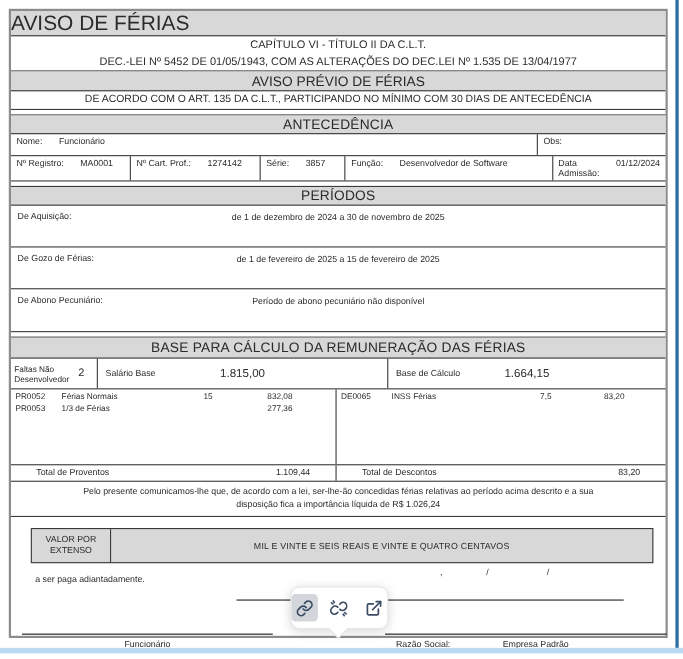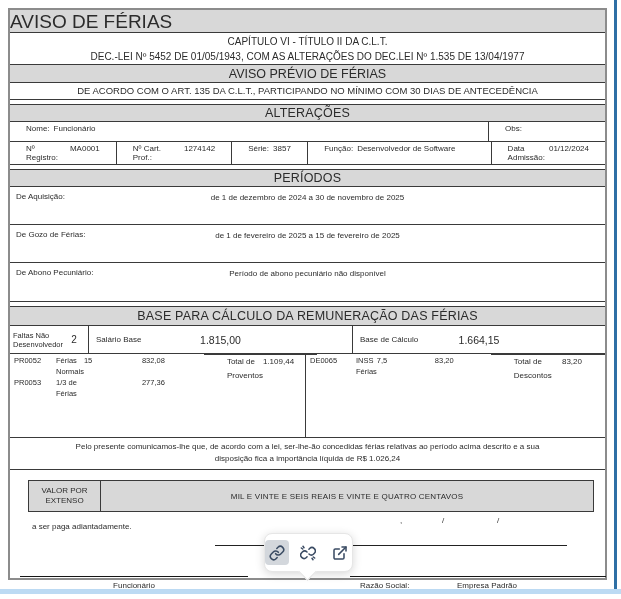--- a/index.html
+++ b/index.html
@@ -27,41 +27,41 @@
   .hdr{
     background:var(--header-gray);text-align:center;
     border-bottom:1px solid var(--line-dark);
     font-size:12.5px;line-height:17px;height:17px;letter-spacing:.2px;
   }
   .title-row{background:var(--header-gray);text-align:left;font-size:19px;line-height:23px;height:23px;border-bottom:1px solid var(--line-dark);}
   .law-row{height:32px;text-align:center;font-size:10px;line-height:15px;padding-top:1px;border-bottom:1px solid var(--line-dark);}
   .notice-title{background:var(--header-gray);text-align:center;font-size:12.5px;line-height:18px;height:18px;border-bottom:1px solid var(--line-dark);}
   .notice-sub{height:16px;text-align:center;font-size:9.5px;line-height:16px;}
   .cells{display:flex;}
-  .cell{padding:2px 16px;font-size:8px;border-right:1px solid var(--line-dark);display:flex;align-items:flex-start;gap:4px;}
+  .cell{padding:2px 5px;font-size:8px;border-right:1px solid var(--line-dark);display:flex;align-items:flex-start;gap:15px;}
   .cell:last-child{border-right:none;}
   .row-b{border-bottom:1px solid var(--line-dark);}
   .nome-row{height:20px;}
   .reg-row{height:22px;}
   .prow{position:relative;height:38px;border-bottom:1px solid var(--line-dark);font-size:8px;}
   .prow:last-child{border-bottom:none;}
   .prow .lbl{position:absolute;left:6px;top:5px;}
   .prow .val{text-align:center;line-height:21px;}
   .calc-row{display:flex;height:28px;border-bottom:1px solid var(--line-dark);}
   .calc-cell{border-right:1px solid var(--line-dark);display:flex;align-items:center;}
   .calc-cell:last-child{border-right:none;}
   .c-faltas{width:79px;padding:2px 3px;}
   .c-faltas .wrapped{font-size:7.5px;line-height:9px;width:50px;}
   .c-faltas .num{font-size:10px;flex:1;text-align:center;}
   .c-salario{width:264px;position:relative;}
   .c-base{flex:1;position:relative;}
   .mini-lbl{position:absolute;left:7px;top:9px;font-size:8px;}
   .big-val{width:100%;text-align:center;font-size:10.5px;}
   .items-wrap{display:flex;border-bottom:1px solid var(--line-dark);height:84px;}
-  .pane{display:flex;flex-direction:row;}
+  .pane{display:flex;flex-direction:column;}
   .pane-left{width:296px;border-right:1px solid var(--line-dark);}
   .pane-right{flex:1;}
   .pane .rows{flex:1;padding:1px 0;}
   .item-row{display:grid;grid-template-columns:42px 1fr 58px 58px;font-size:7.5px;line-height:11px;padding:0 4px;}
   .item-row .num{text-align:left;}
   .pane .total{border-top:1px solid var(--line-dark);display:flex;justify-content:space-between;font-size:8px;line-height:14px;height:15px;padding:0 23px;}
   .statement{border-bottom:1px solid var(--line-dark);text-align:center;font-size:8px;line-height:12px;padding:3px 10px 4px;}
   .free{flex:1;position:relative;}
   .valor-box{position:absolute;left:18px;top:10px;width:566px;height:32px;border:1px solid var(--line-dark);display:flex;background:var(--header-gray);}
   .valor-label{width:72px;border-right:1px solid var(--line-dark);display:flex;align-items:center;justify-content:center;text-align:center;font-size:8px;line-height:10px;padding:0;}
@@ -106,21 +106,21 @@
     <div class="title-row">AVISO DE FÉRIAS</div>
     <div class="law-row">
       <div>CAPÍTULO VI - TÍTULO II DA C.L.T.</div>
       <div>DEC.-LEI Nº 5452 DE 01/05/1943, COM AS ALTERAÇÕES DO DEC.LEI Nº 1.535 DE 13/04/1977</div>
     </div>
     <div class="notice-title">AVISO PRÉVIO DE FÉRIAS</div>
     <div class="notice-sub">DE ACORDO COM O ART. 135 DA C.L.T., PARTICIPANDO NO MÍNIMO COM 30 DIAS DE ANTECEDÊNCIA</div>
   </div>
 
   <div class="sec">
-    <div class="hdr">ALTERAÇÕES</div>
+    <div class="hdr">ANTECEDÊNCIA</div>
     <div class="cells nome-row row-b">
       <div class="cell" style="flex:1">
         <span>Nome:</span>
         <span>Funcionário</span>
       </div>
       <div class="cell" style="width:116px">
         <span>Obs:</span>
       </div>
     </div>
     <div class="cells reg-row">

